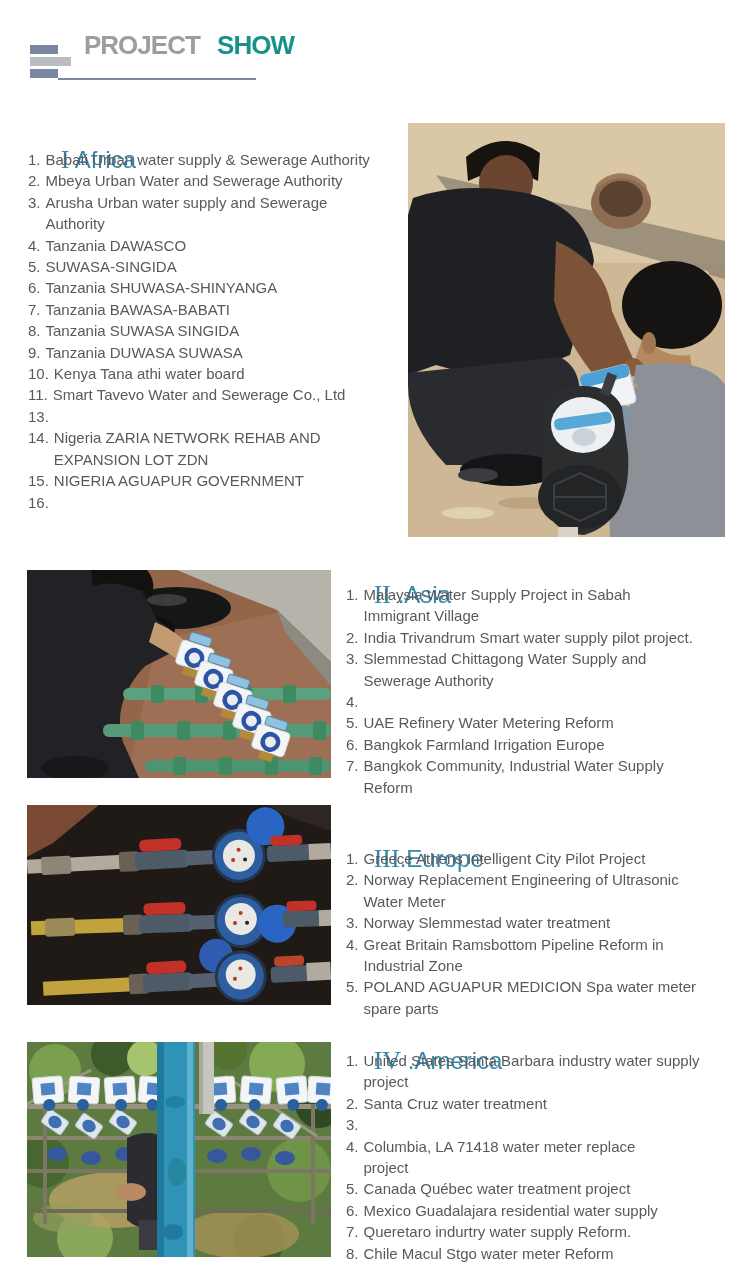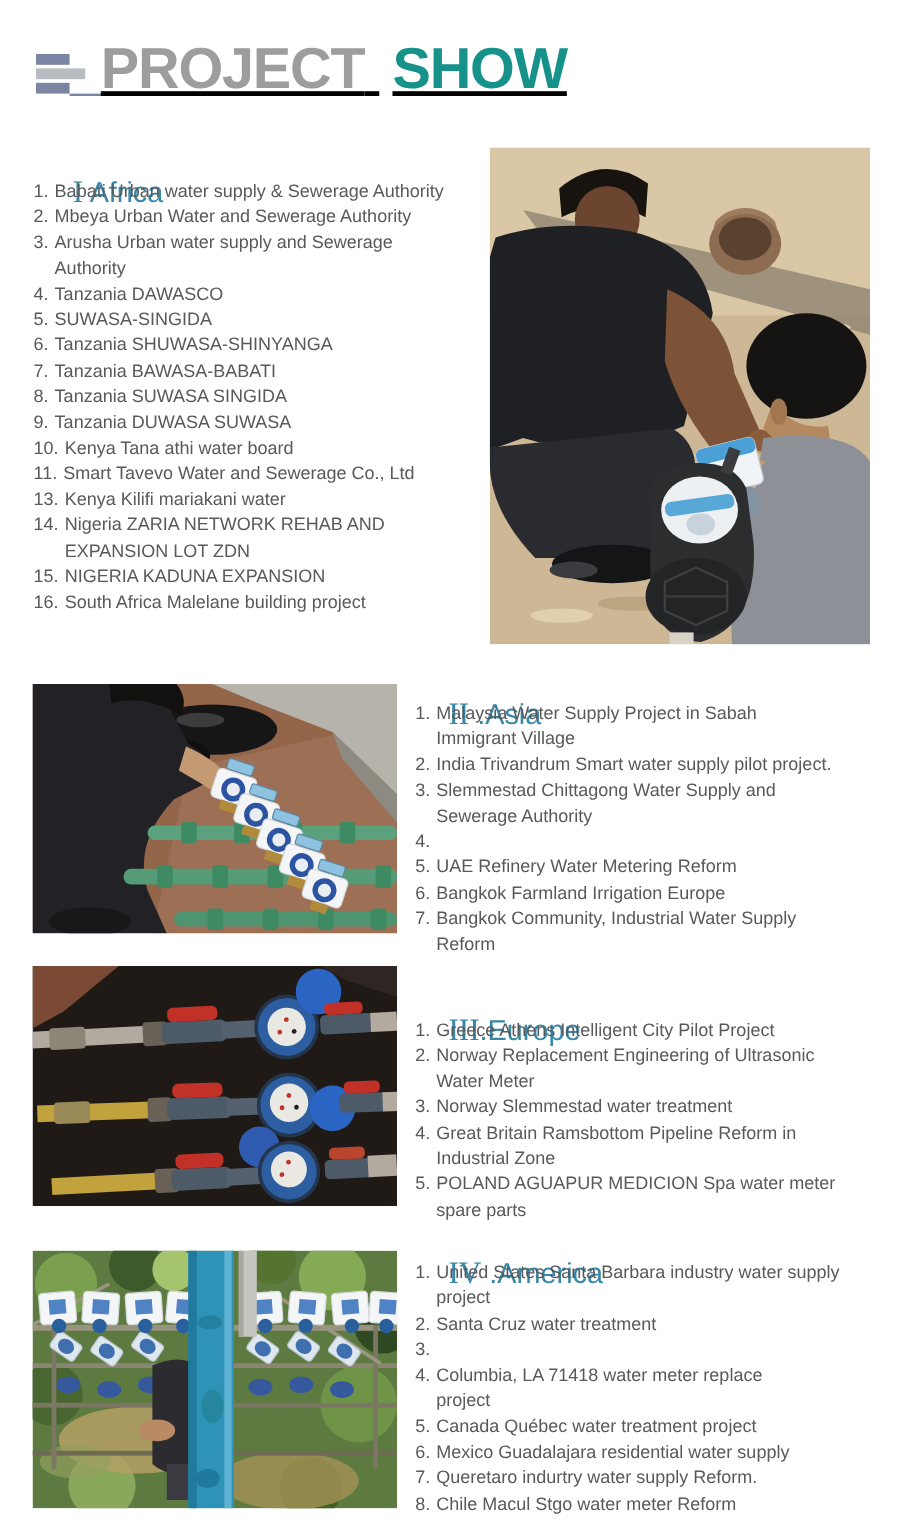--- a/index.html
+++ b/index.html
@@ -10,21 +10,21 @@
   html,body{background:#ffffff;}
   body{font-family:"Liberation Sans","DejaVu Sans",sans-serif;}
   .page{position:relative; width:750px; height:1278px; background:#fff; overflow:hidden;}
 
   
   .logo-bars{position:absolute; left:30px; top:45px; width:260px; height:40px;}
   .logo-bars .b1{position:absolute; left:0; top:0;  width:28px; height:9px; background:var(--bar_slate);}
   .logo-bars .b2{position:absolute; left:0; top:12px; width:41px; height:9px; background:var(--bar_gray);}
   .logo-bars .b3{position:absolute; left:0; top:24px; width:28px; height:9px; background:var(--bar_slate);}
   .logo-bars .underline{position:absolute; left:28px; top:33px; width:198px; height:2px; background:var(--bar_slate);}
-  .title{position:absolute; left:84px; top:30px; font-size:48px; font-weight:bold; letter-spacing:-1px; white-space:nowrap;text-decoration:underline;}
+  .title{position:absolute; left:84px; top:30px; font-size:26px; font-weight:bold; letter-spacing:-1px; white-space:nowrap;}
   .title .t1{color:var(--title_gray);}
   .title .t2{color:var(--accent); margin-left:11px;}
 
   
   .sec-h{position:absolute; font-weight:normal; color:var(--heading_blue); white-space:pre; font-size:24px; line-height:28px;}
   .sec-h .rn{font-family:"Liberation Serif","DejaVu Serif",serif; font-size:26px;}
   .h-africa {left:34px;  top:118px;}
   .h-asia   {left:347px; top:553px;}
   .h-europe {left:347px; top:817px;}
   .h-america{left:347px; top:1019px;}
@@ -107,34 +107,32 @@
       <li>
         <span class="num">10.</span>
         <span class="txt">Kenya Tana athi water board</span>
       </li>
       <li>
         <span class="num">11.</span>
         <span class="txt">Smart Tavevo Water and Sewerage Co., Ltd</span>
       </li>
       <li>
         <span class="num">13.</span>
-        <span class="txt">Kenya Kilifi mariakani water</span>
       </li>
       <li>
         <span class="num">14.</span>
         <span class="txt">Nigeria ZARIA NETWORK REHAB AND
 EXPANSION  LOT ZDN</span>
       </li>
       <li>
         <span class="num">15.</span>
-        <span class="txt">NIGERIA KADUNA EXPANSION</span>
+        <span class="txt">NIGERIA AGUAPUR GOVERNMENT</span>
       </li>
       <li>
         <span class="num">16.</span>
-        <span class="txt">South Africa Malelane building project</span>
       </li>
     </ol>
 
   <div class="photo ph-1">
     <svg viewBox="0 0 317 414" preserveAspectRatio="none">
       <rect width="317" height="414" fill="#cdb795"></rect>
       <rect width="317" height="140" fill="#dac7a6"></rect>
       <polygon points="28,52 317,118 317,156 50,82" fill="#938876" opacity="0.85"></polygon>
       <g fill="#e5d7b5" opacity="0.8">
         <ellipse cx="60" cy="390" rx="26" ry="6"></ellipse>

